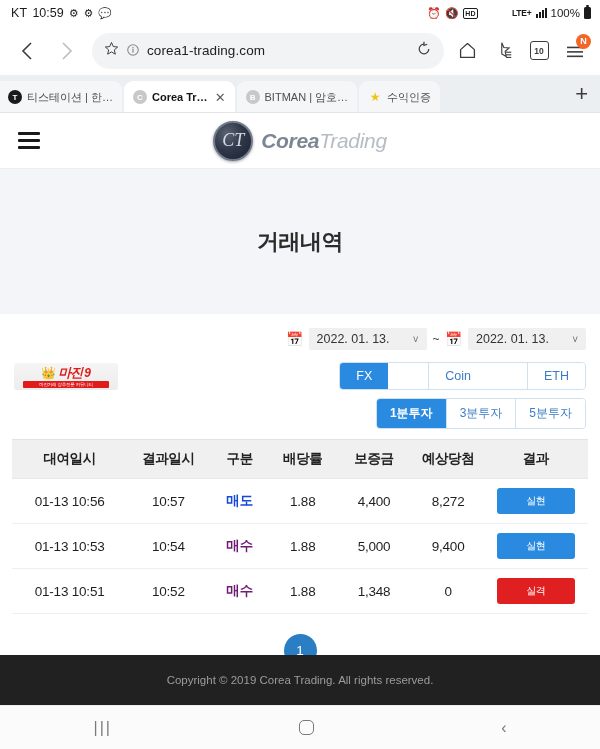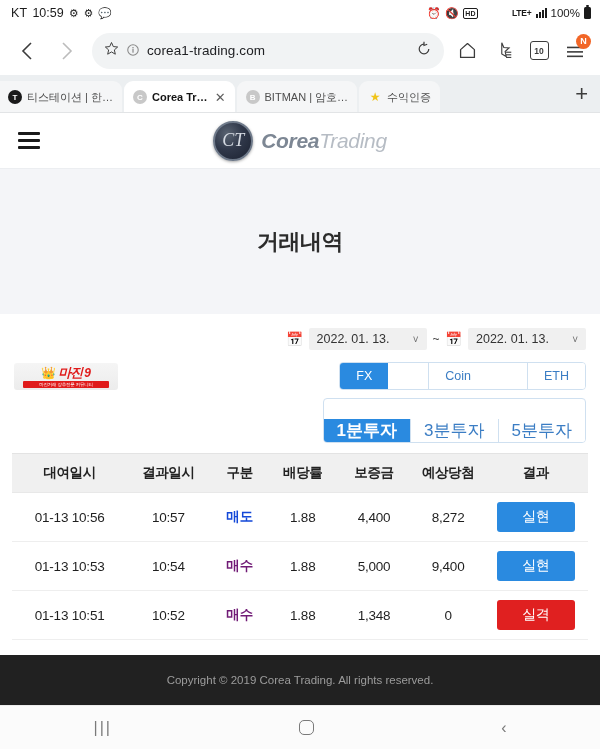--- a/index.html
+++ b/index.html
@@ -186,44 +186,43 @@
     border-left:1px solid #cfe0f0;
   }
   .seg div:first-child { border-left:none; }
   .seg div.on { background:#2a8ae0; color:#fff; }
 
   .tabrow { display:flex; justify-content:flex-end; padding: 8px 2px 10px 2px; }
   .seg2 {
     display:flex; border:1px solid #cfe0f0; border-radius:4px; overflow:hidden;
   }
   .seg2 div {
-    padding: 0 13px; font-size:17px; color:#3b7dc4; background:#fff;
+    padding: 6px 13px; font-size:12px; color:#3b7dc4; background:#fff;
     border-left:1px solid #cfe0f0;
-    margin-top:20px;
   }
   .seg2 div:first-child { border-left:none; }
   .seg2 div.on { background:#2a8ae0; color:#fff; font-weight:bold; }
 
   
   table { width:100%; border-collapse: collapse; table-layout: fixed; }
   thead th {
     background:#f0f0f0; font-size:13.5px; color:#222; font-weight:bold;
     padding: 10px 0; text-align:center; letter-spacing:-.4px;
     border-top:1px solid #e3e3e3;
   }
   tbody td {
     padding: 9px 0; text-align:center; font-size:13.5px; color:#1f1f1f;
     border-bottom:1px solid #eeeeee; letter-spacing:-.2px;
   }
   tbody tr:first-child td { border-top:1px solid #e8e8e8; }
   td.sell { color:#1348d8; font-weight:bold; }
   td.buy  { color:#701a75; font-weight:bold; }
   .pill {
     display:inline-block; min-width:78px; padding:6px 0; border-radius:3px;
-    color:#fff; font-size:14px; letter-spacing:-.3px;
+    color:#fff; font-size:10px; letter-spacing:-.3px;
   }
   .pill.win  { background:#2a8ae0; }
   .pill.lose { background:#e02020; }
 
   .pager { display:flex; justify-content:center; padding: 20px 0 0 0; }
   .page-dot {
     width:33px; height:33px; border-radius:50%; background:#2a7fc4;
     color:#fff; font-size:13.5px; display:flex; align-items:center; justify-content:center;
   }
 

